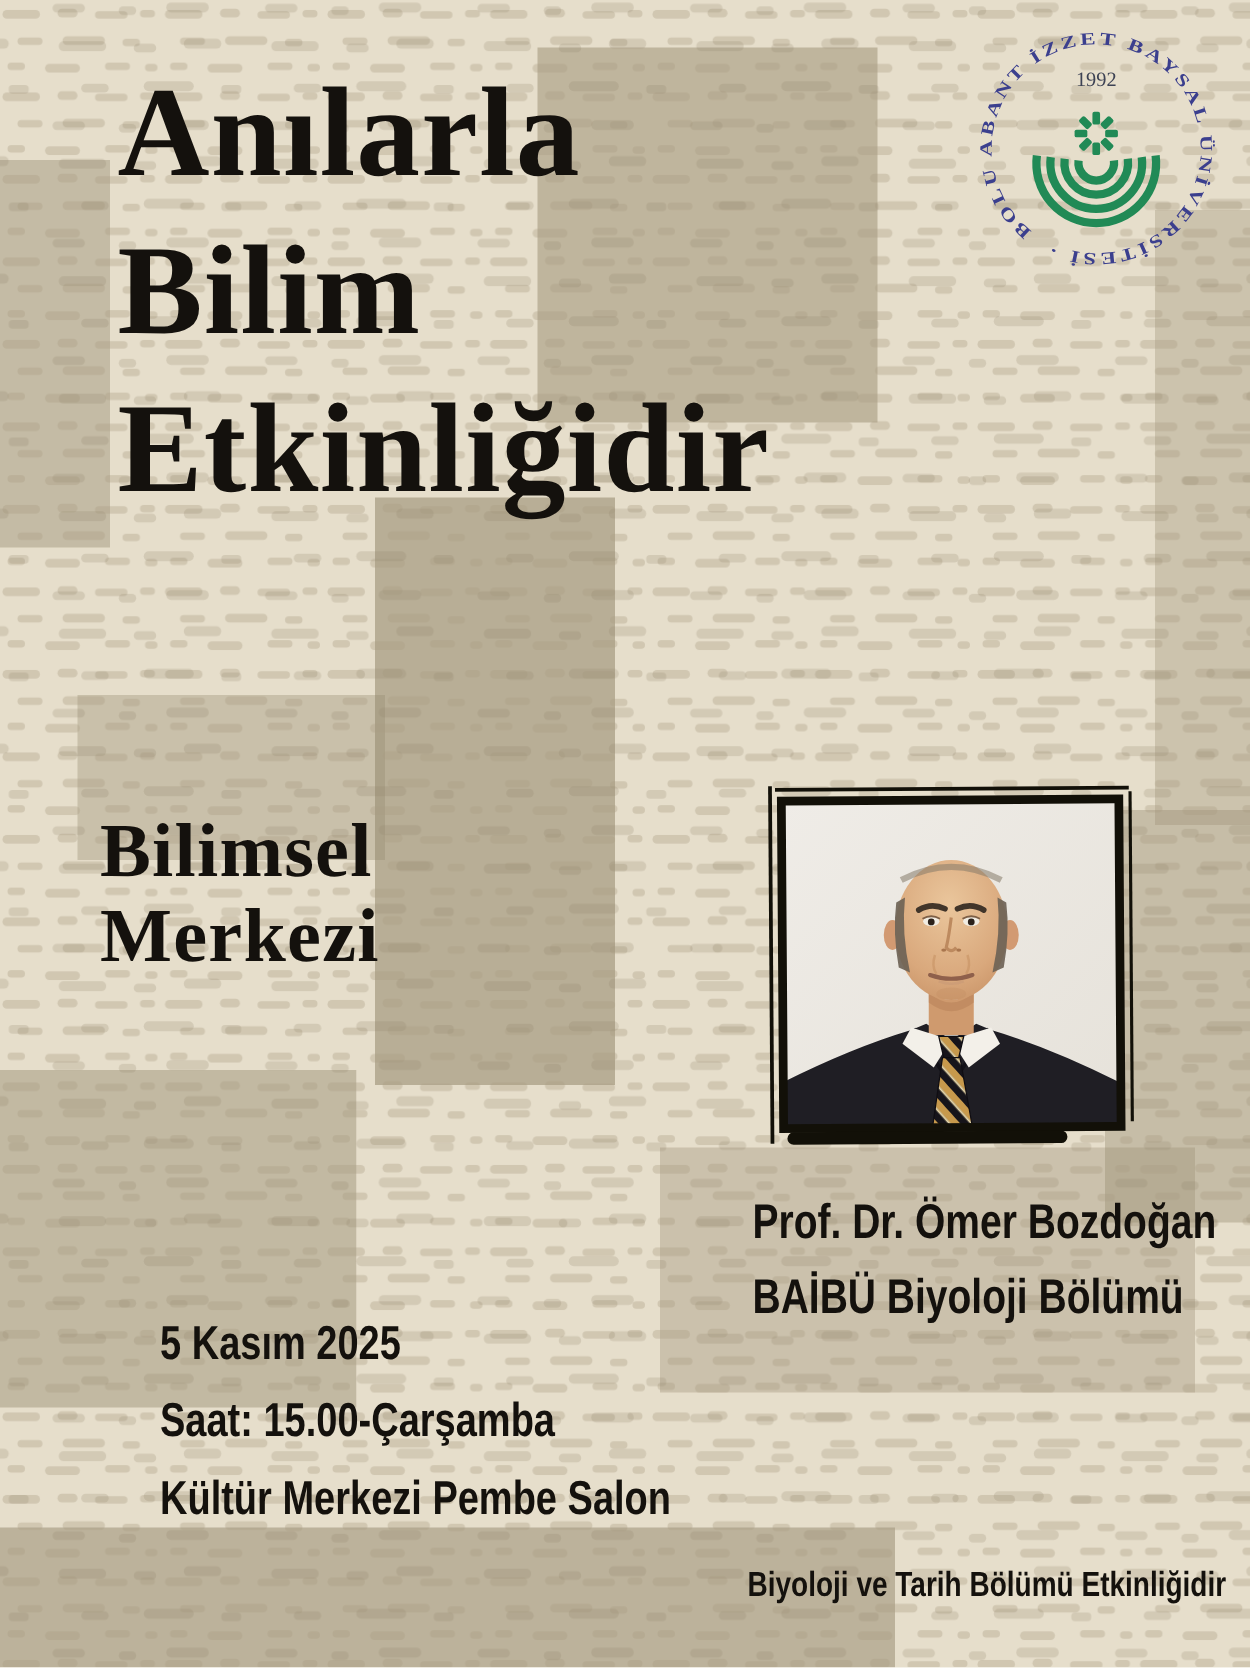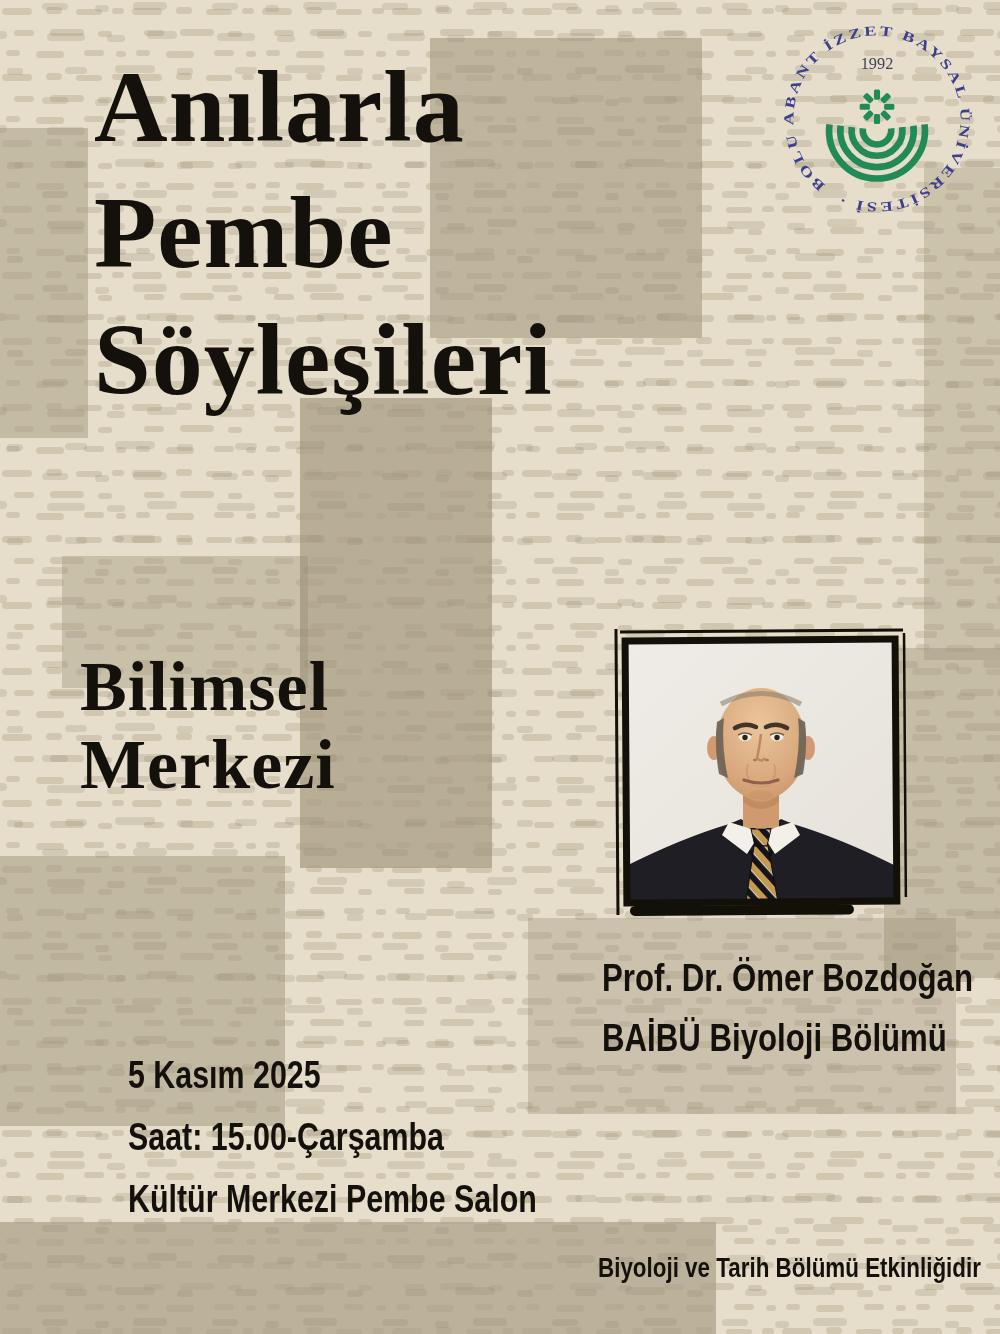--- a/index.html
+++ b/index.html
@@ -16,21 +16,21 @@
 
   .title{
     position:absolute;left:70px;top:44px;
     font-family:"Liberation Serif","DejaVu Serif",serif;
     font-weight:700;font-size:102px;line-height:1.24;
     color:#14110d;letter-spacing:1px;white-space:nowrap;
   }
   .subtitle{
     position:absolute;left:56px;top:648px;
     font-family:"Liberation Serif","DejaVu Serif",serif;
-    font-weight:700;font-size:70px;line-height:1.12;
+    font-weight:700;font-size:61px;line-height:1.12;
     color:#14110d;letter-spacing:1px;white-space:nowrap;
   }
   .cond{
     position:absolute;
     font-family:"Liberation Sans","DejaVu Sans",sans-serif;
     font-weight:700;color:#14110d;white-space:nowrap;
     transform:scaleX(0.80);transform-origin:left top;
   }
   .speaker-name{left:578px;top:956px;font-size:39px;}
   .speaker-dept{left:578px;top:1016px;font-size:39px;}
@@ -89,22 +89,22 @@
       </pattern>
     </defs>
     <rect width="1000" height="1334" fill="url(#dashesA)" opacity="0.35"></rect>
     <rect width="1000" height="1334" fill="url(#dashesB)" opacity="0.22"></rect>
   </svg>
 
   <div class="content">
 
     <div class="title">
       <div>Anılarla</div>
-      <div>Pembe</div>
-      <div>Söyleşileri</div>
+      <div>Bilim</div>
+      <div>Etkinliğidir</div>
     </div>
 
     <svg class="logo" viewBox="0 0 210 210" aria-hidden="true">
       <defs>
         <path id="ringPath" d="M 54.5 169.6 A 82 82 0 1 1 155.5 169.6 A 82 82 0 0 1 54.5 169.6"></path>
       </defs>
       <text style="font-family:'Liberation Serif','DejaVu Serif',serif;font-weight:600;font-size:13.5px;fill:#3b3f8e;letter-spacing:2px;">
         <textPath href="#ringPath" startOffset="0" textLength="498" lengthAdjust="spacingAndGlyphs">BOLU ABANT İZZET BAYSAL ÜNİVERSİTESİ ·</textPath>
       </text>
       <text x="105" y="56" text-anchor="middle" style="font-family:'Liberation Serif','DejaVu Serif',serif;font-size:16px;fill:#3d4254;">1992</text>

